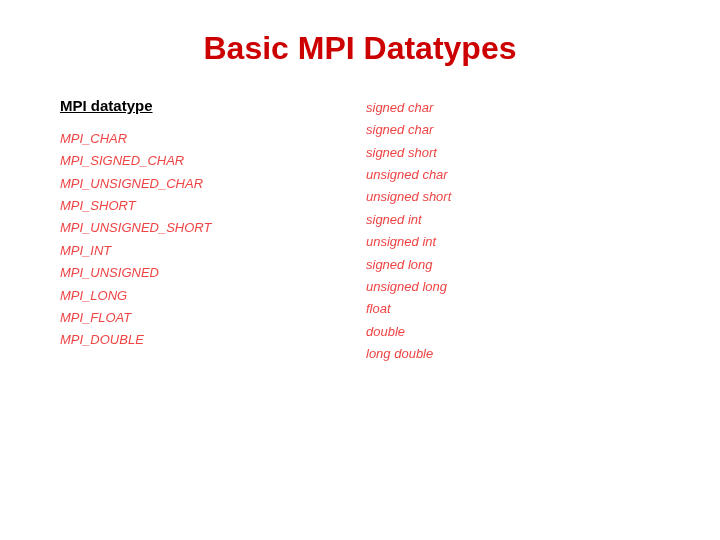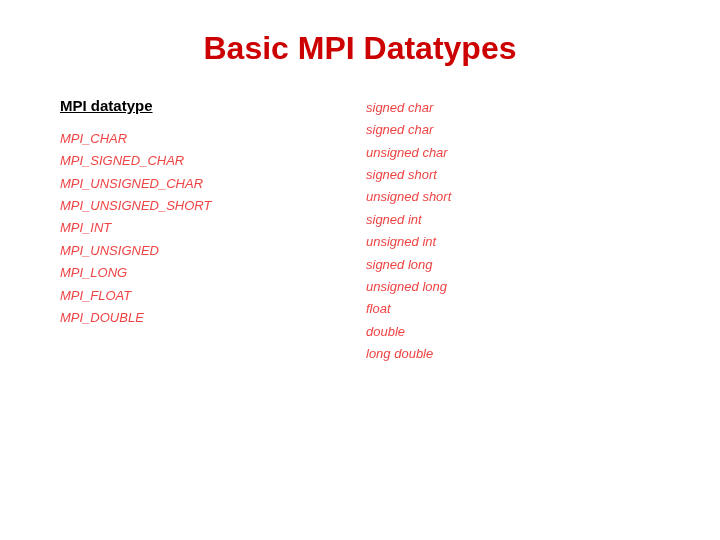--- a/index.html
+++ b/index.html
@@ -52,34 +52,35 @@
 
 <div class="page">
   <h1 class="title">Basic MPI Datatypes</h1>
   <div class="table-container">
     <div class="col">
       <div class="col-header">MPI datatype</div>
       <div>
           <div class="col-item">MPI_CHAR</div>
           <div class="col-item">MPI_SIGNED_CHAR</div>
           <div class="col-item">MPI_UNSIGNED_CHAR</div>
+          <div class="col-item">MPI_SHORT</div>
           <div class="col-item">MPI_UNSIGNED_SHORT</div>
           <div class="col-item">MPI_INT</div>
           <div class="col-item">MPI_UNSIGNED</div>
           <div class="col-item">MPI_LONG</div>
           <div class="col-item">MPI_FLOAT</div>
           <div class="col-item">MPI_DOUBLE</div>
         </div>
     </div>
     <div class="col">
       <div>
           <div class="col-item">signed char</div>
           <div class="col-item">signed char</div>
+          <div class="col-item">signed short</div>
           <div class="col-item">unsigned char</div>
-          <div class="col-item">signed short</div>
           <div class="col-item">unsigned short</div>
           <div class="col-item">signed int</div>
           <div class="col-item">unsigned int</div>
           <div class="col-item">signed long</div>
           <div class="col-item">unsigned long</div>
           <div class="col-item">float</div>
           <div class="col-item">double</div>
           <div class="col-item">long double</div>
         </div>
     </div>

